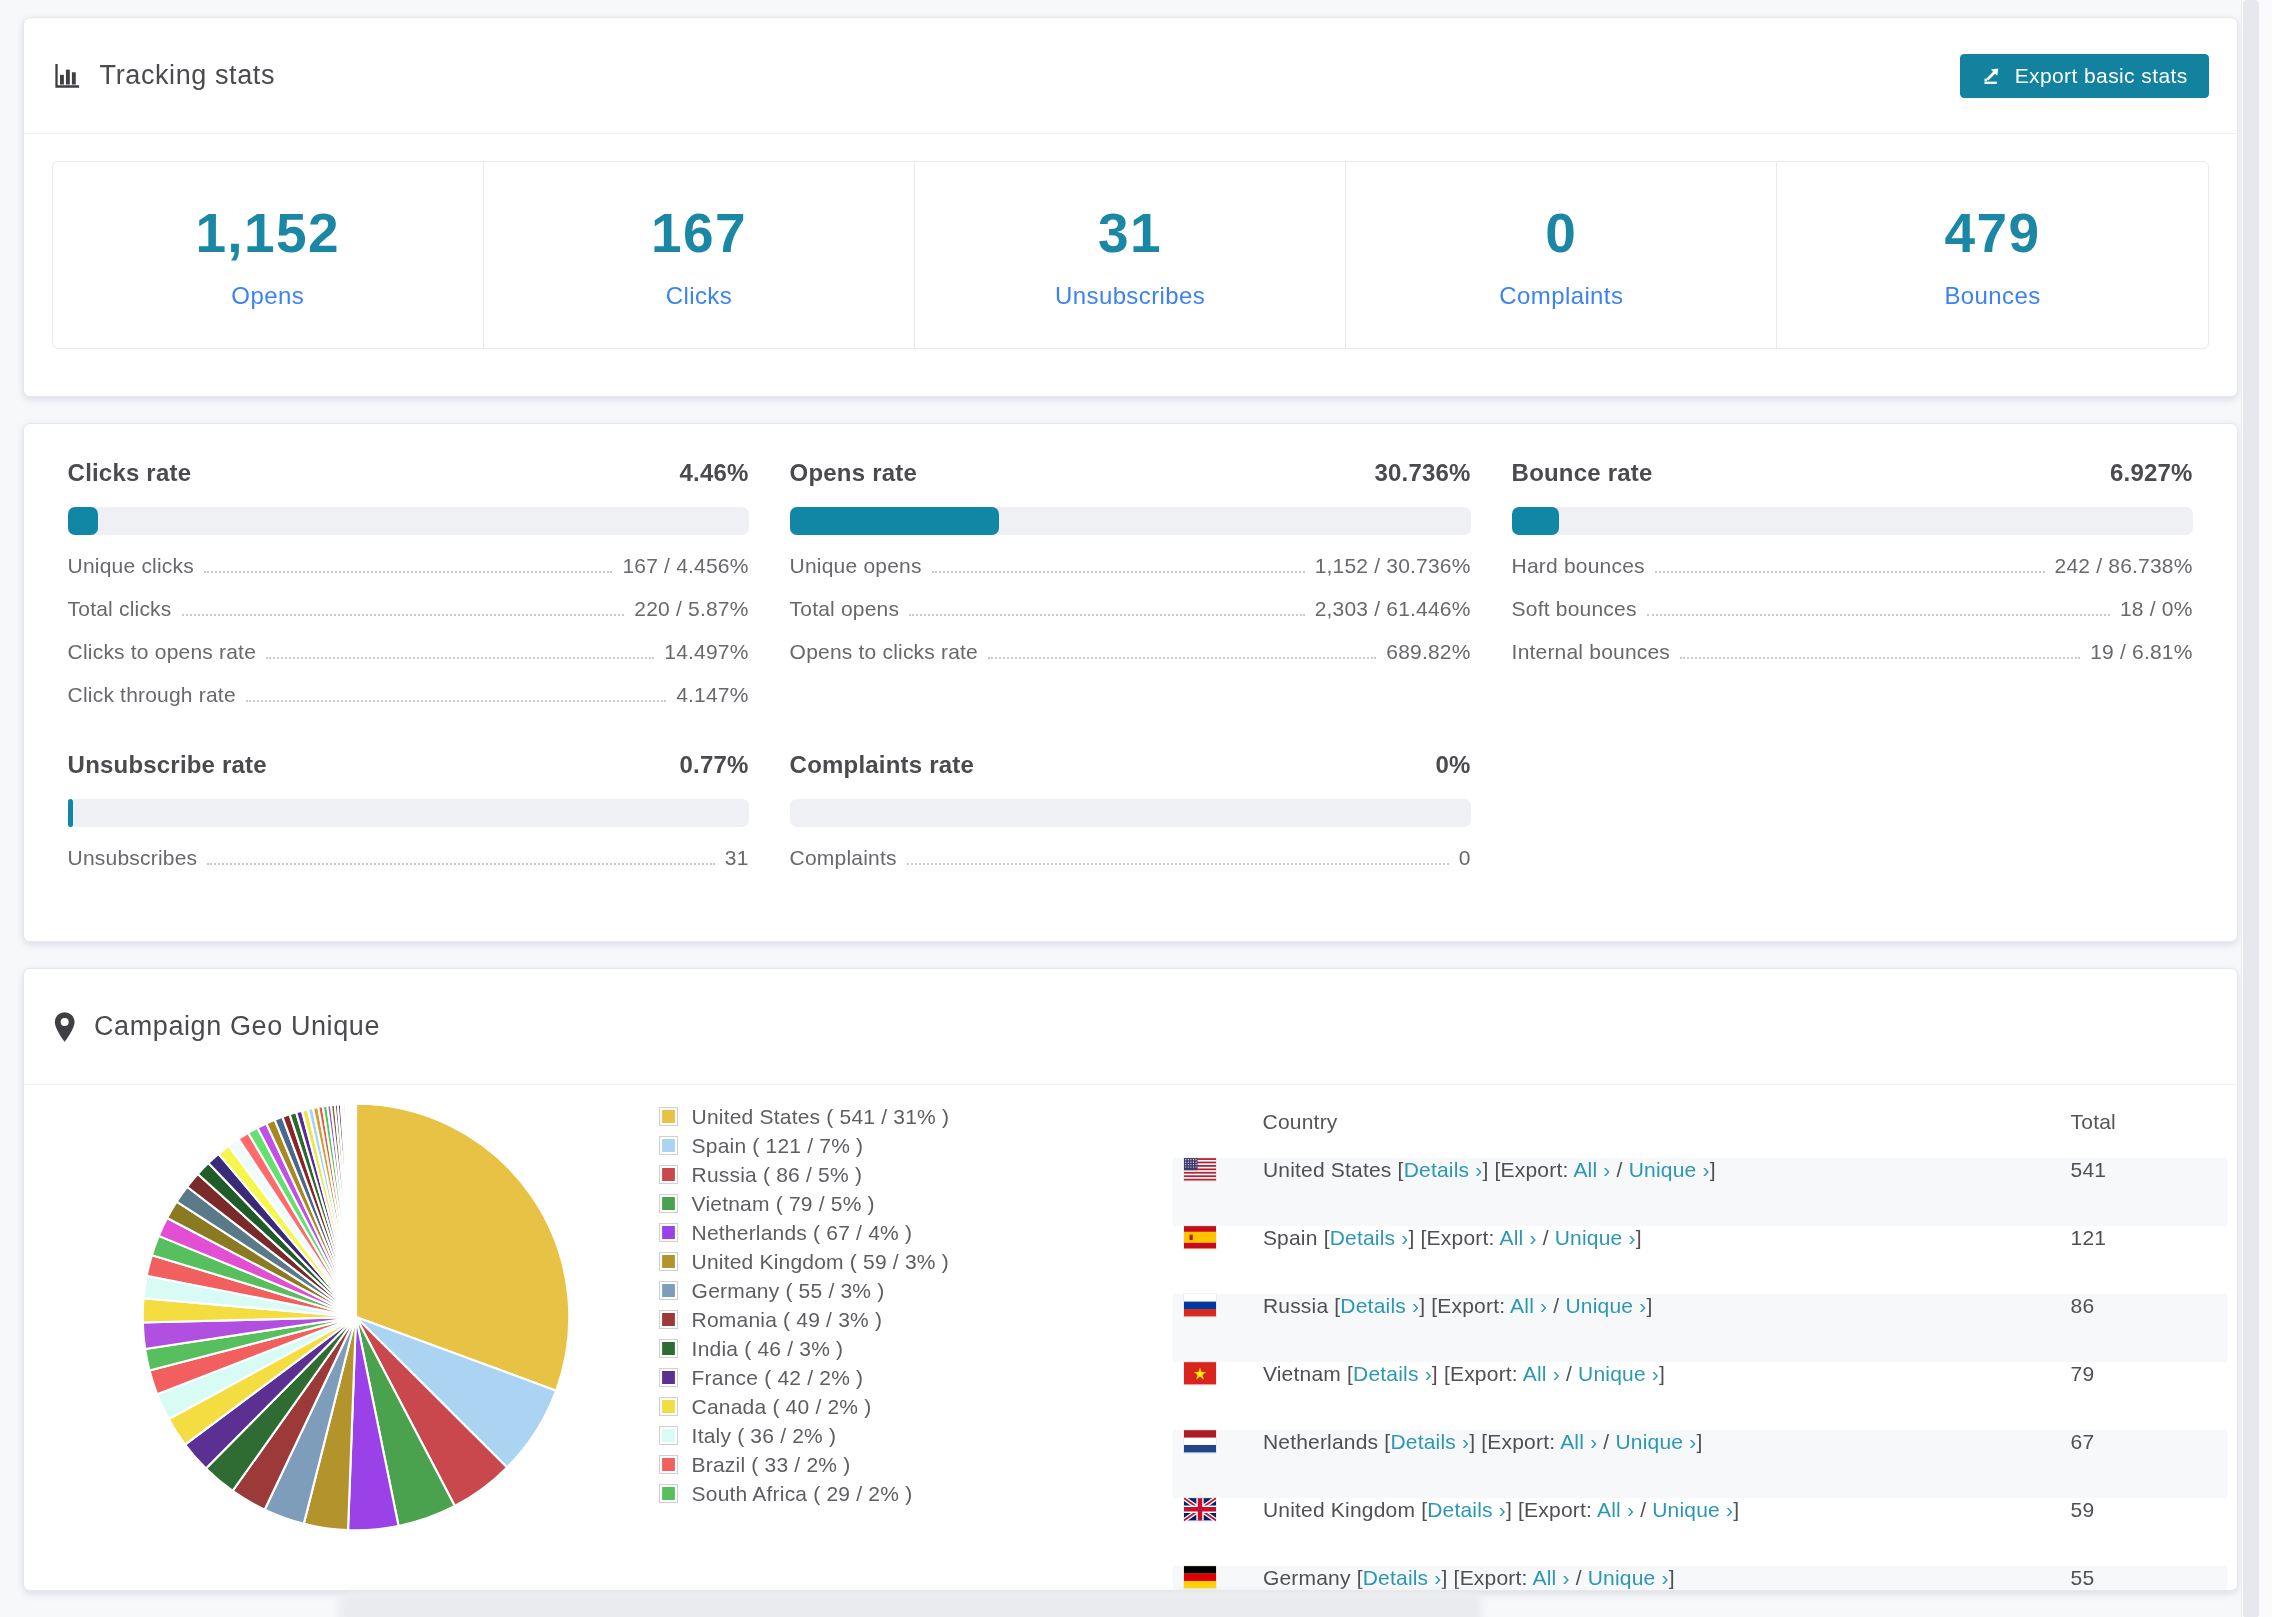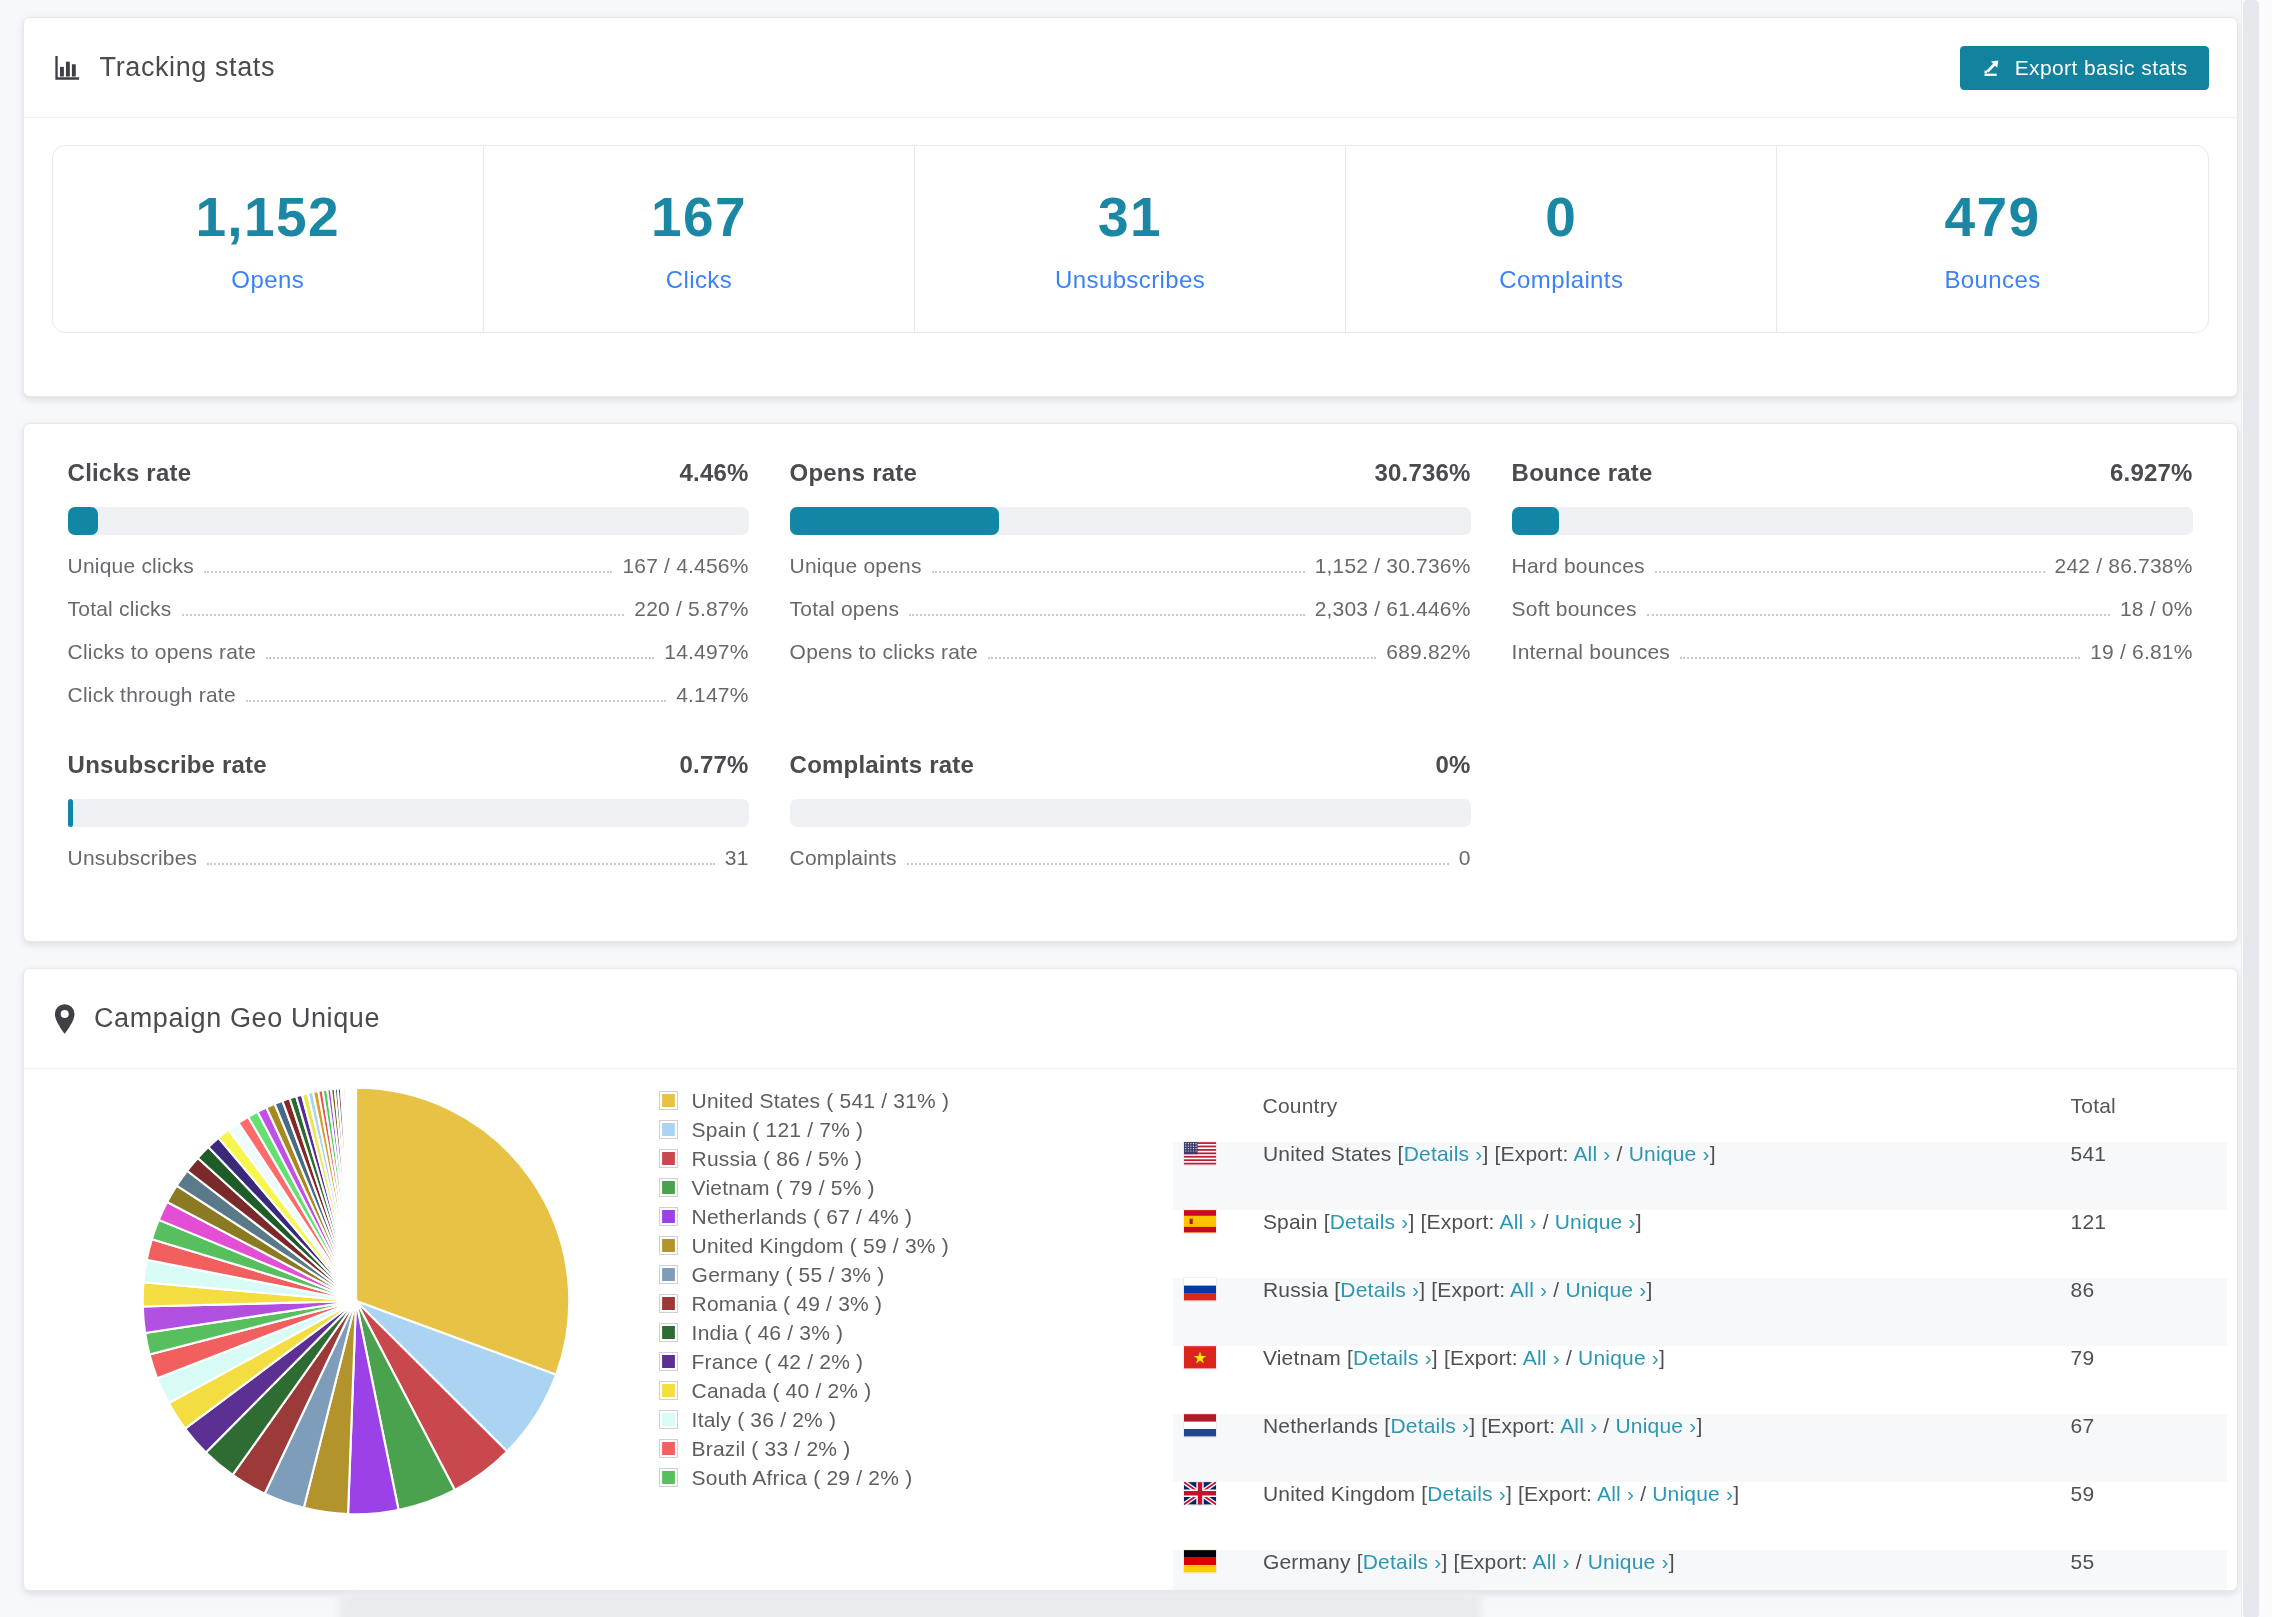--- a/index.html
+++ b/index.html
@@ -11,33 +11,33 @@
   }
   .card{
     position:absolute;left:22.6px;width:2213px;background:#fff;
     border:0.7px solid #e7e8ec;border-radius:7px;
     box-shadow:0 2.8px 7px rgba(150,158,180,.28);
   }
   .card1{top:17px;height:378px;}
   .card2{top:423px;height:517px;}
   .card3{top:968px;height:621px;overflow:hidden;}
 
-  .card-header{height:99px;display:flex;align-items:center;justify-content:space-between;padding:0 28px;}
+  .card-header{height:99px;display:flex;align-items:center;justify-content:space-between;padding:8px 28px;}
   .header-left{display:flex;align-items:center;gap:17px;}
   .card-title{font-size:27px;color:#4a4a4f;letter-spacing:0.6px;}
   .hdr-icon svg{display:block;}
   .divider{border-top:1.4px solid #f1f1f4;height:0;}
 
   .export-btn{
     background:#12829e;color:#fff;border:none;border-radius:4.2px;height:44px;
     padding:0 21px;font-size:21px;letter-spacing:0.4px;display:flex;align-items:center;gap:12.7px;
     font-family:inherit;cursor:pointer;
   }
 
-  .stats-row{margin:27px 28px;display:flex;border:1.4px solid #e8e9ed;border-radius:13px;height:186px;background:#fff;}
+  .stats-row{margin:27px 28px;display:flex;border:1.4px solid #e8e9ed;border-radius:6px;height:186px;background:#fff;}
   .stat-cell{flex:1;display:flex;flex-direction:column;align-items:center;justify-content:center;border-right:1.4px solid #e8e9ed;}
   .stat-cell:last-child{border-right:none;}
   .stat-value{font-size:55px;font-weight:bold;color:#1a87a4;letter-spacing:1.4px;}
   .stat-label{font-size:24px;color:#3b82f6;margin-top:17px;letter-spacing:0.4px;}
 
   .rates-grid{padding:35px 44px 0 44px;display:grid;grid-template-columns:repeat(3,1fr);column-gap:41px;row-gap:44px;}
   .rate-head{display:flex;justify-content:space-between;align-items:baseline;font-size:24px;font-weight:bold;color:#4a4a4f;}
   .bar{margin-top:20px;height:28px;background:#eef0f3;border-radius:7px;position:relative;}
   .bar-fill{position:absolute;left:0;top:0;bottom:0;background:#1187a5;border-radius:7px;}
   .rate-rows{margin-top:11.3px;}

